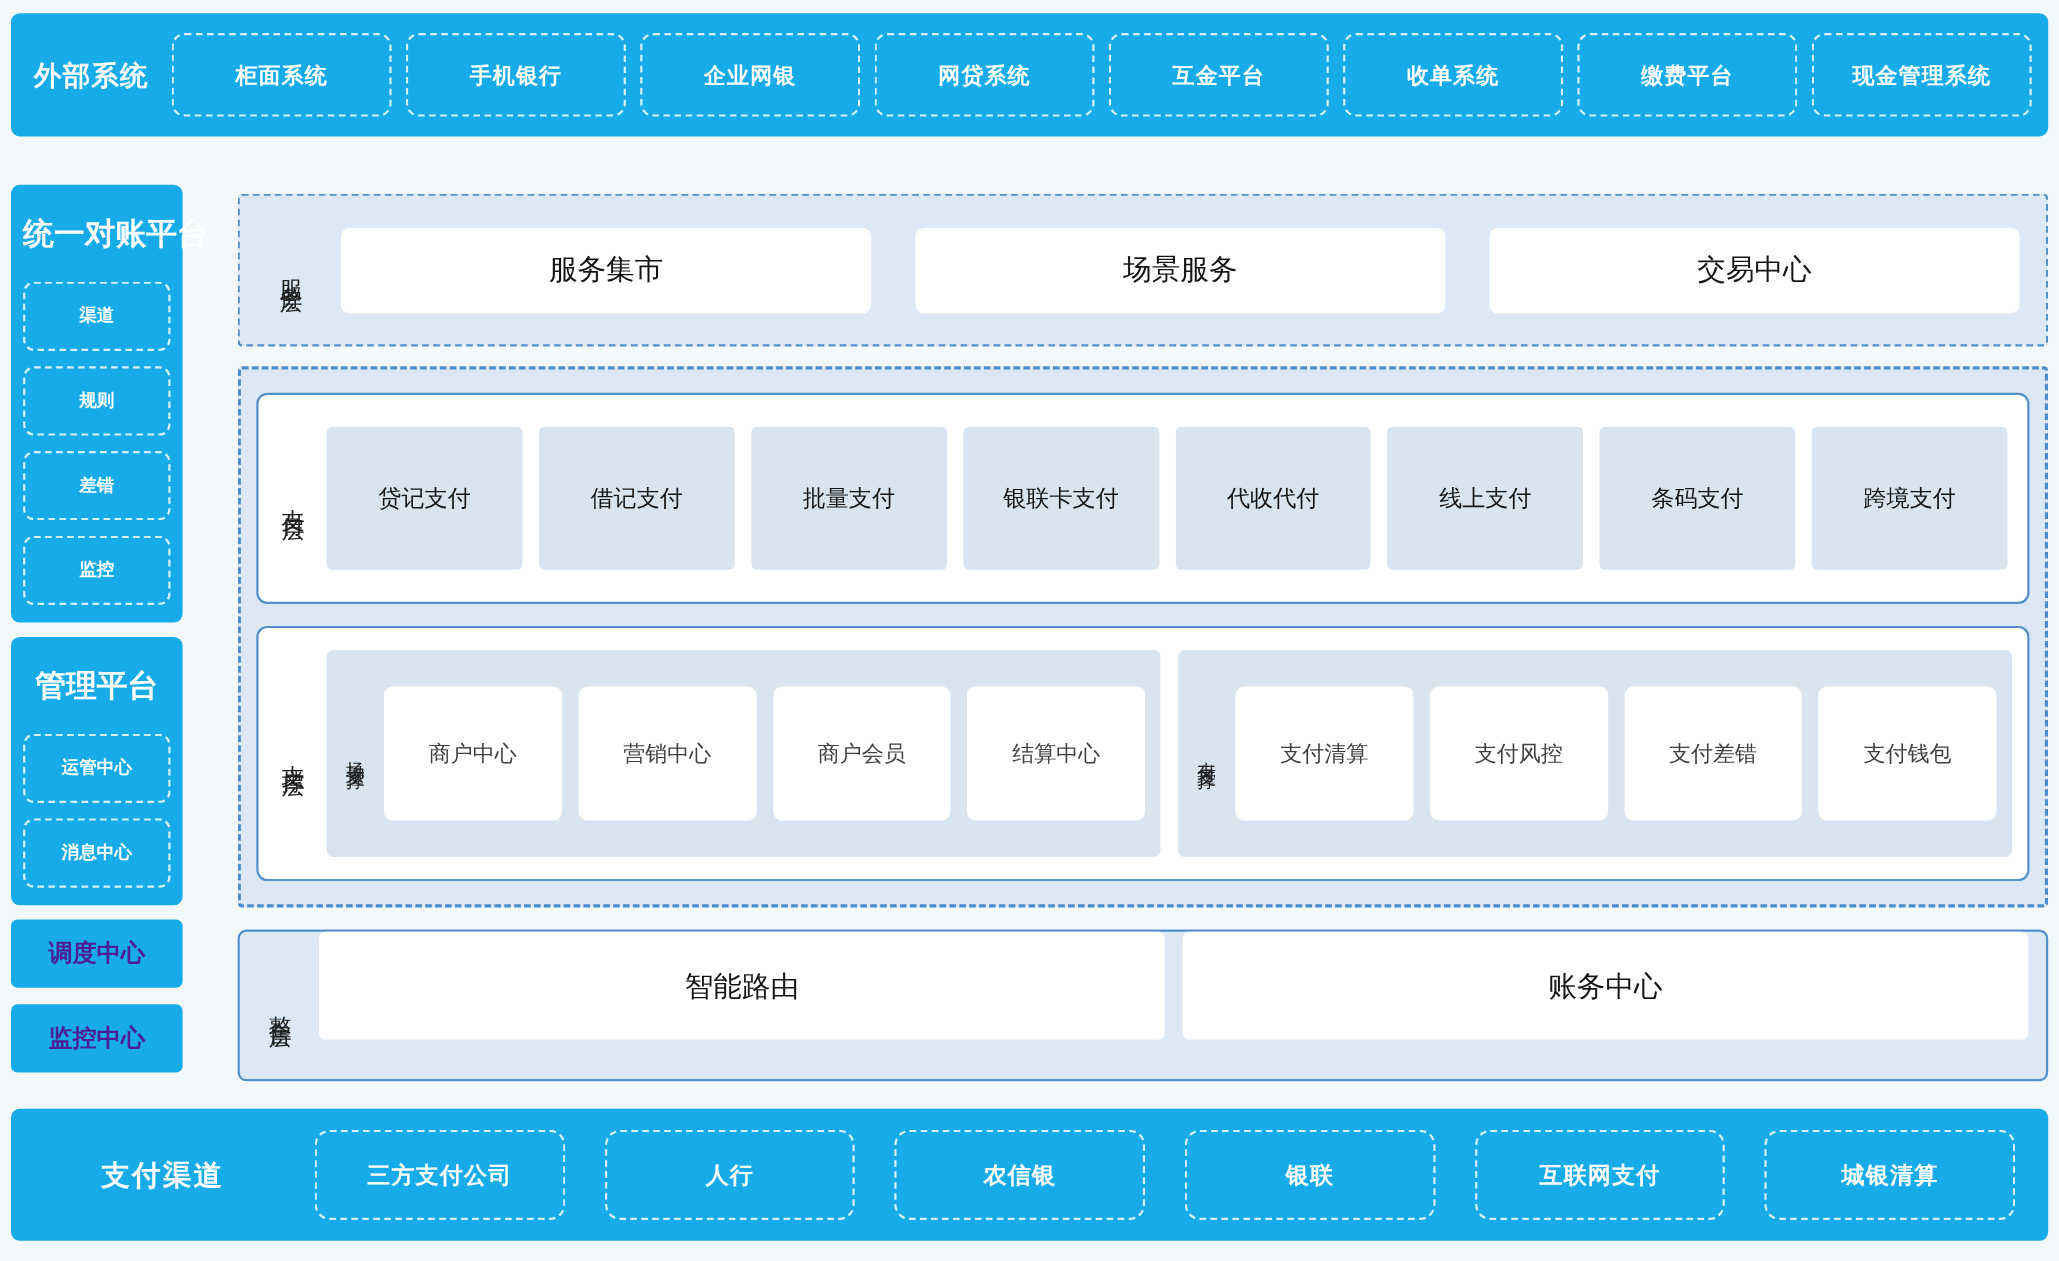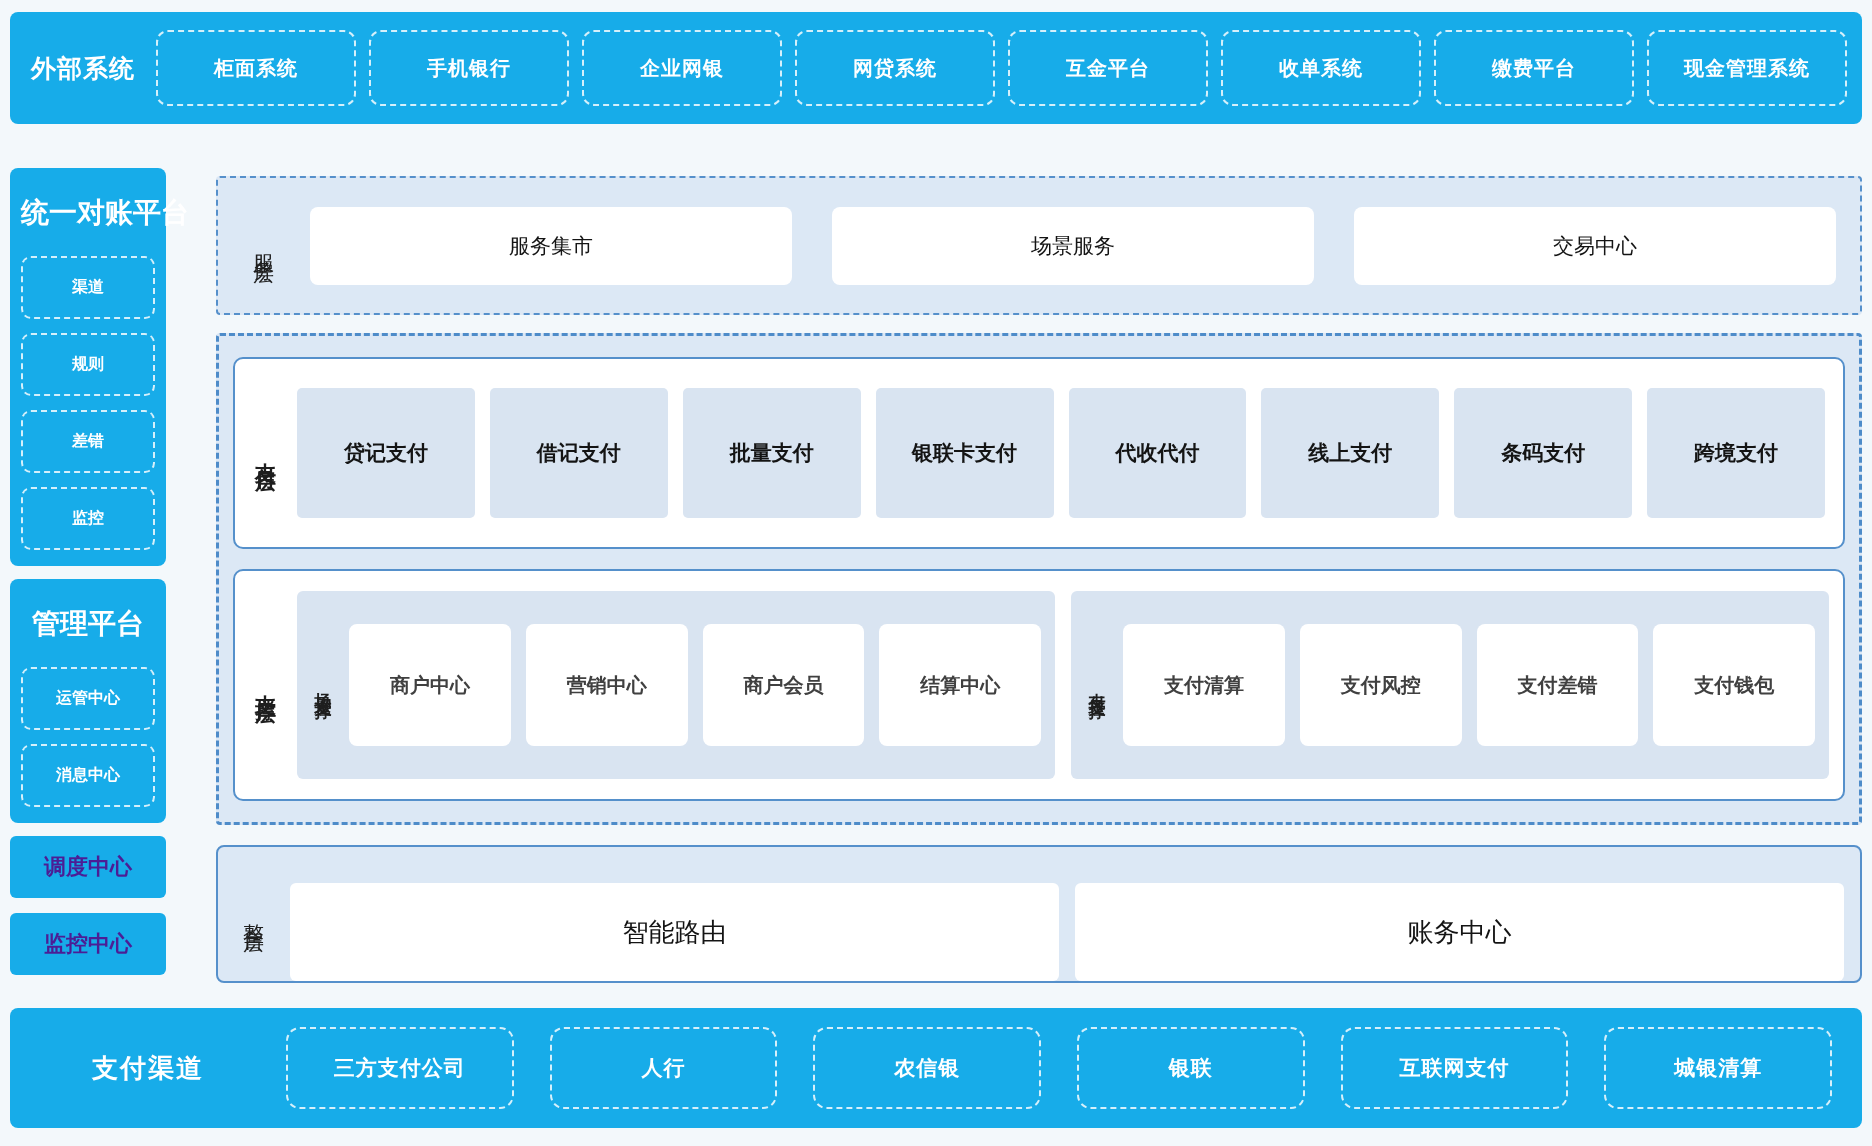--- a/index.html
+++ b/index.html
@@ -39,30 +39,30 @@
   .vtext{writing-mode:vertical-rl;text-orientation:upright;letter-spacing:5px;font-size:21px;color:#1e1e1e;line-height:1}
   .service{
     position:absolute;left:216px;top:176px;width:1646px;height:139px;
     background:#dce8f5;border:2px dashed #5590cb;border-radius:4px;
     box-sizing:border-box;display:flex;align-items:center;
   }
   .service .vwrap{width:92px}
   .service-row{flex:1;display:flex;gap:40px;padding-right:24px}
   .white-box{
     background:#fff;border-radius:8px;height:78px;flex:1;
-    display:flex;align-items:center;justify-content:center;font-size:21px;color:#141414;
+    display:flex;align-items:center;justify-content:center;font-size:26px;color:#141414;
   }
   .bigdash{
     position:absolute;left:216px;top:333px;width:1646px;height:492px;
     background:#dce8f5;border:3px dashed #4e8cc9;border-radius:4px;
     box-sizing:border-box;padding:21px 14px;display:flex;flex-direction:column;
   }
   .layer-box{
     background:#fff;border:2px solid #5590cb;border-radius:10px;
-    display:flex;align-items:center;box-sizing:border-box;font-weight:bold;
+    display:flex;align-items:center;box-sizing:border-box;
   }
   .layer-box .vwrap{width:62px}
   .payment{height:192px;margin-bottom:20px}
   .tiles{flex:1;display:flex;gap:15px;padding-right:18px}
   .tile{
     flex:1;height:130px;background:#d9e4f1;border-radius:5px;
     display:flex;align-items:center;justify-content:center;font-size:21px;color:#141414;
   }
   .support{flex:1}
   .groups{flex:1;display:flex;gap:16px;padding-right:14px}
@@ -73,21 +73,21 @@
   .group .vwrap{width:52px}
   .group .vtext{font-size:17px;letter-spacing:3px}
   .cards{flex:1;display:flex;gap:15px}
   .card{
     flex:1;background:#fff;border-radius:8px;height:122px;
     display:flex;align-items:center;justify-content:center;font-size:20px;color:#404040;
   }
   .integration{
     position:absolute;left:216px;top:845px;width:1646px;height:138px;
     background:#dce8f5;border:2px solid #5590cb;border-radius:8px;
-    box-sizing:border-box;display:flex;align-items:flex-end;
+    box-sizing:border-box;display:flex;align-items:flex-start;
   }
   .integration .vwrap{width:72px}
   .int-row{flex:1;display:flex;gap:16px;padding-right:16px}
   .int-box{
     flex:1;height:98px;background:#fff;border-radius:6px;
     display:flex;align-items:center;justify-content:center;font-size:26px;color:#141414;
   }
   .bottombar{position:absolute;left:10px;top:1008px;width:1852px;height:120px;display:flex;align-items:center}
   .bottombar .bar-title{width:276px;text-align:center;font-size:26px;font-weight:bold;letter-spacing:2px}
   .bottombar .bar-items{gap:36px;padding-right:30px;height:82px}

